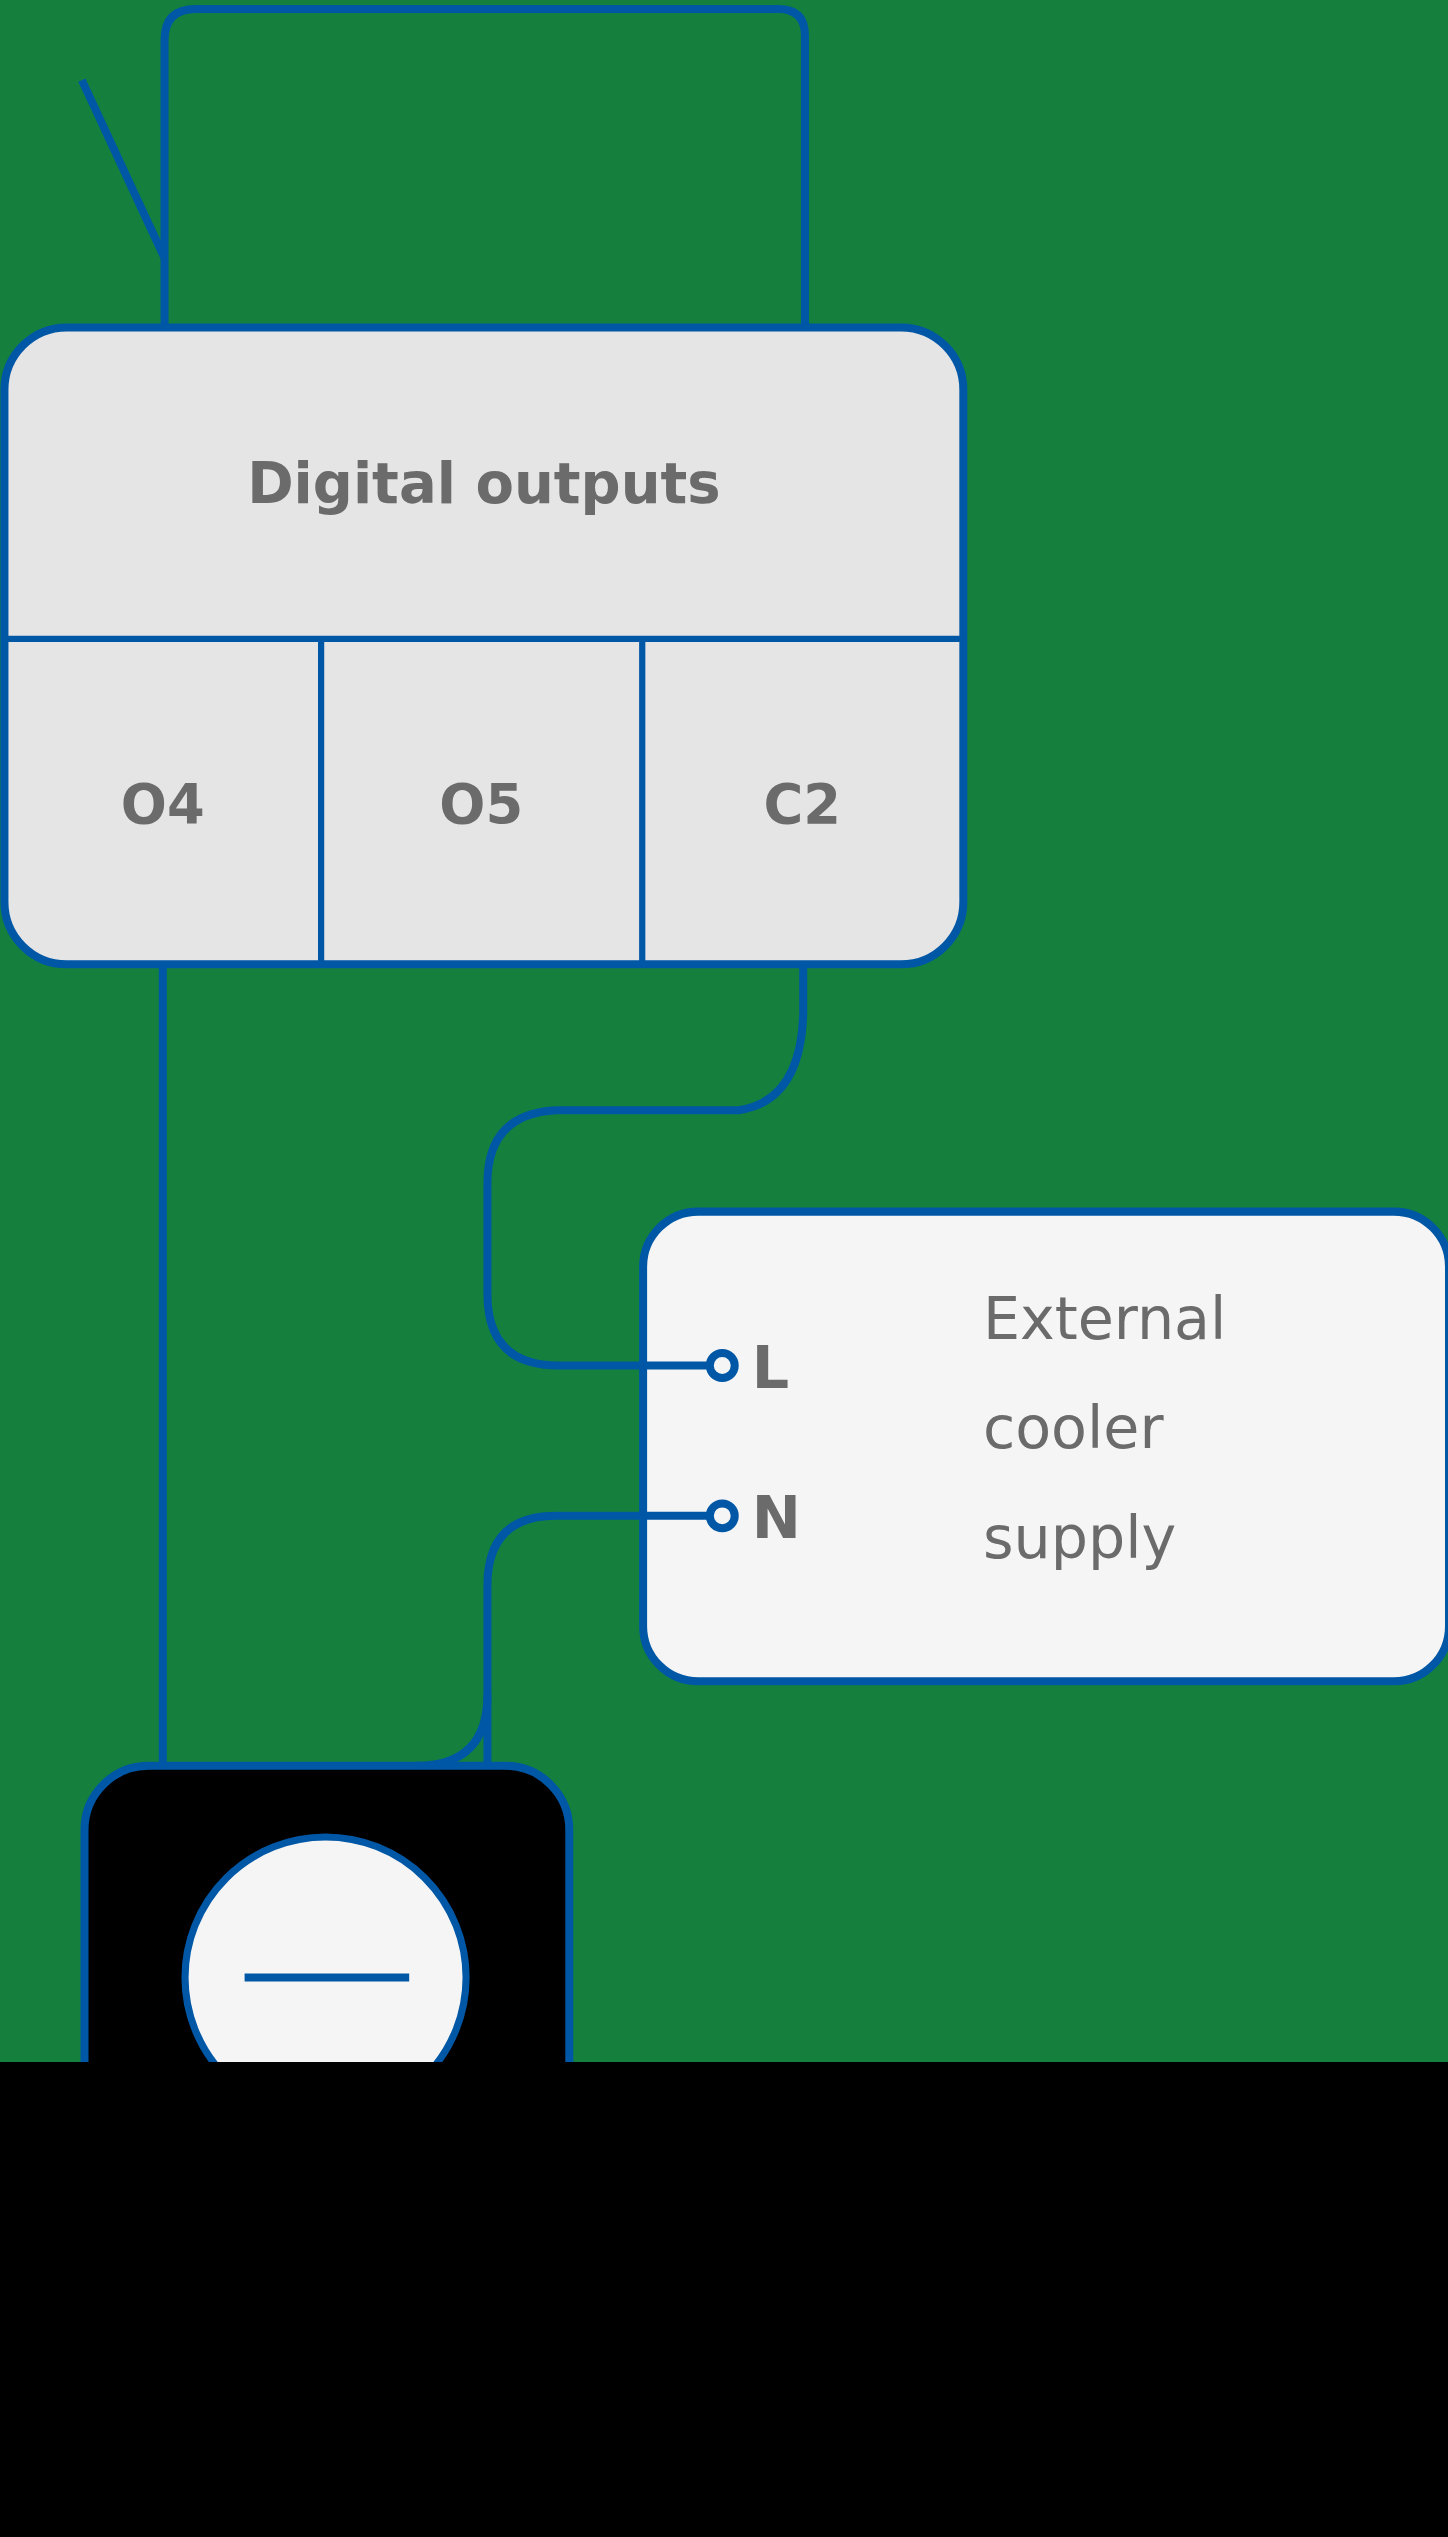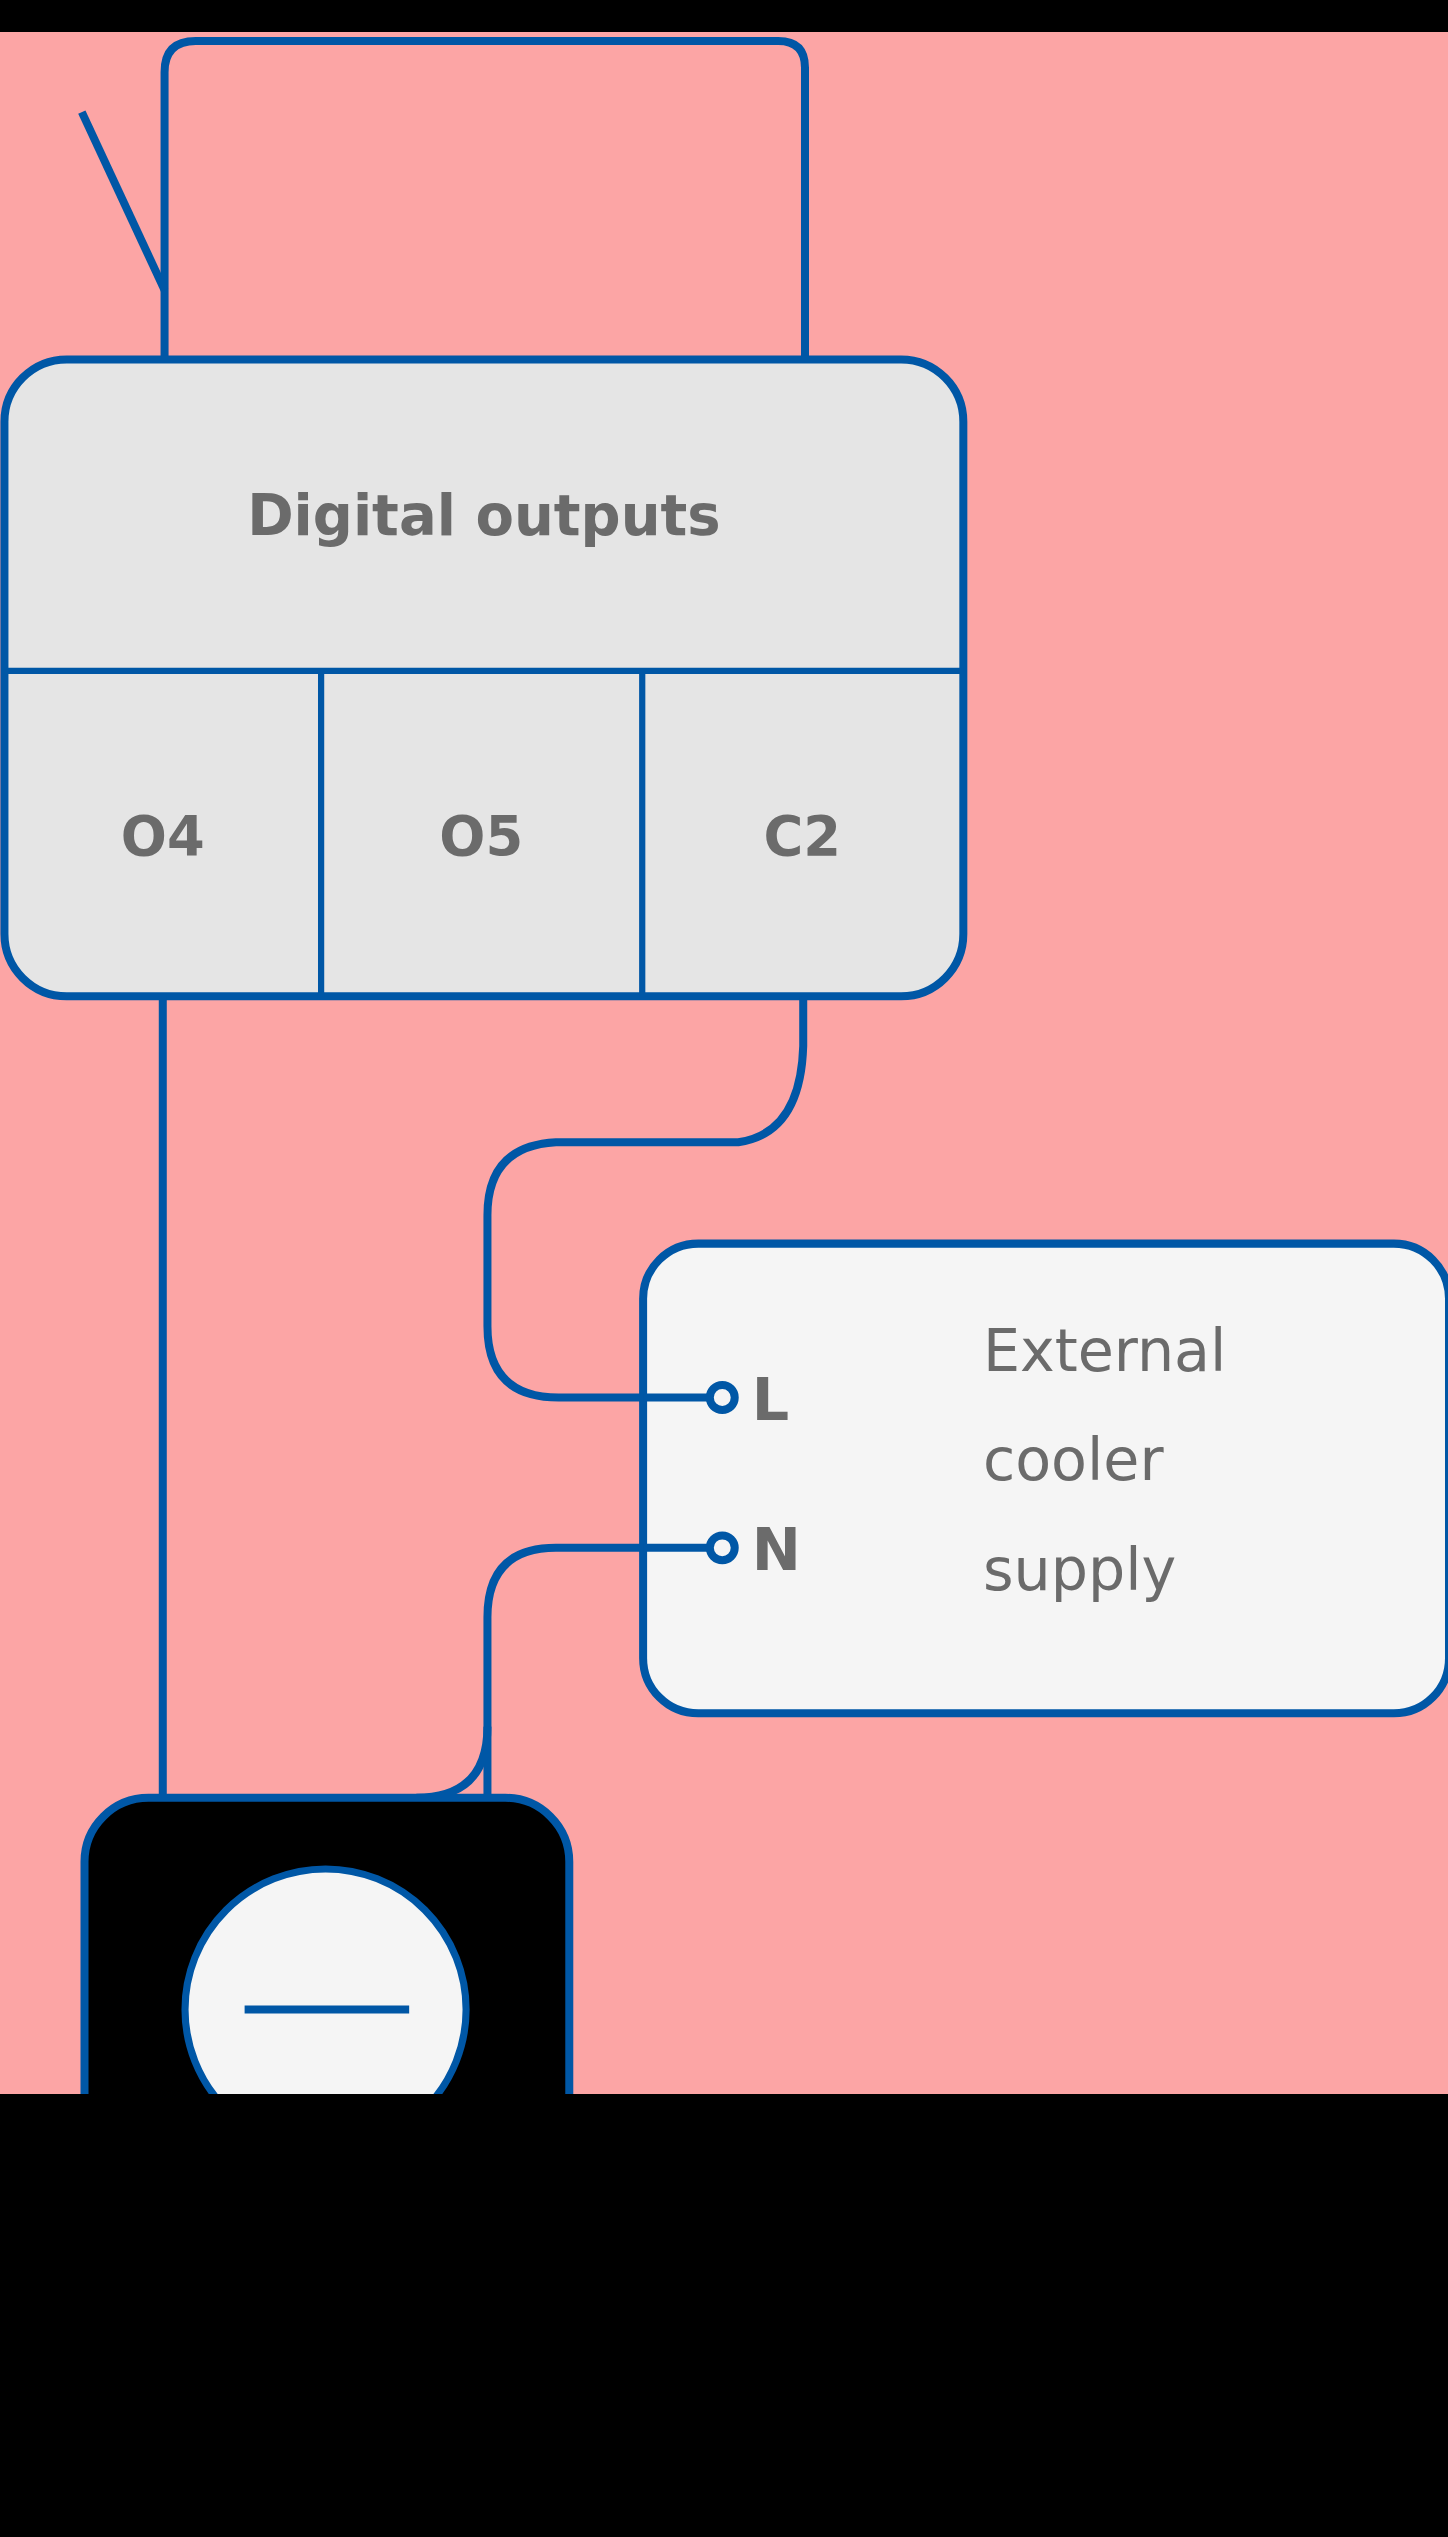--- a/index.html
+++ b/index.html
@@ -4,24 +4,23 @@
 <style>
   html, body {
     margin: 0;
     padding: 0;
     background: #000000;
   }
   #diagram-root {
     position: relative;
     width: 1449px;
     height: 2062px;
-    background: #fca5a5;
+    background: #15803d;
     font-family: "DejaVu Sans", sans-serif;
     overflow: hidden;
-    margin-top: 32px;
   }
   svg.canvas {
     position: absolute;
     top: 0;
     left: 0;
     width: 1449px;
     height: 2538px;
     display: block;
   }
   .wire {

